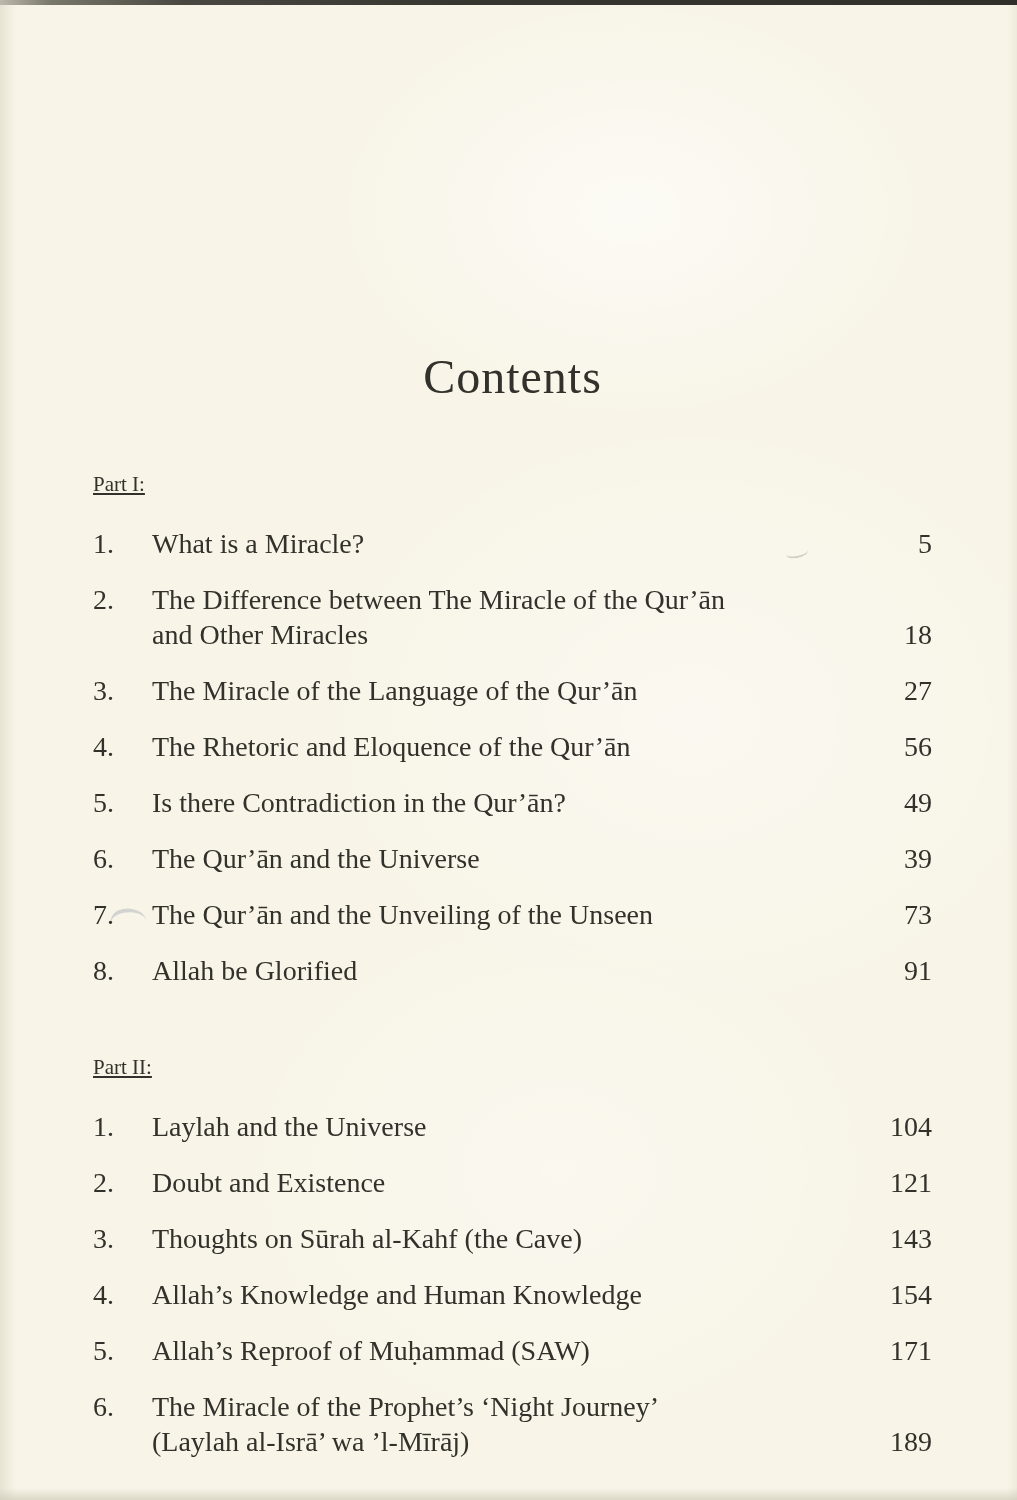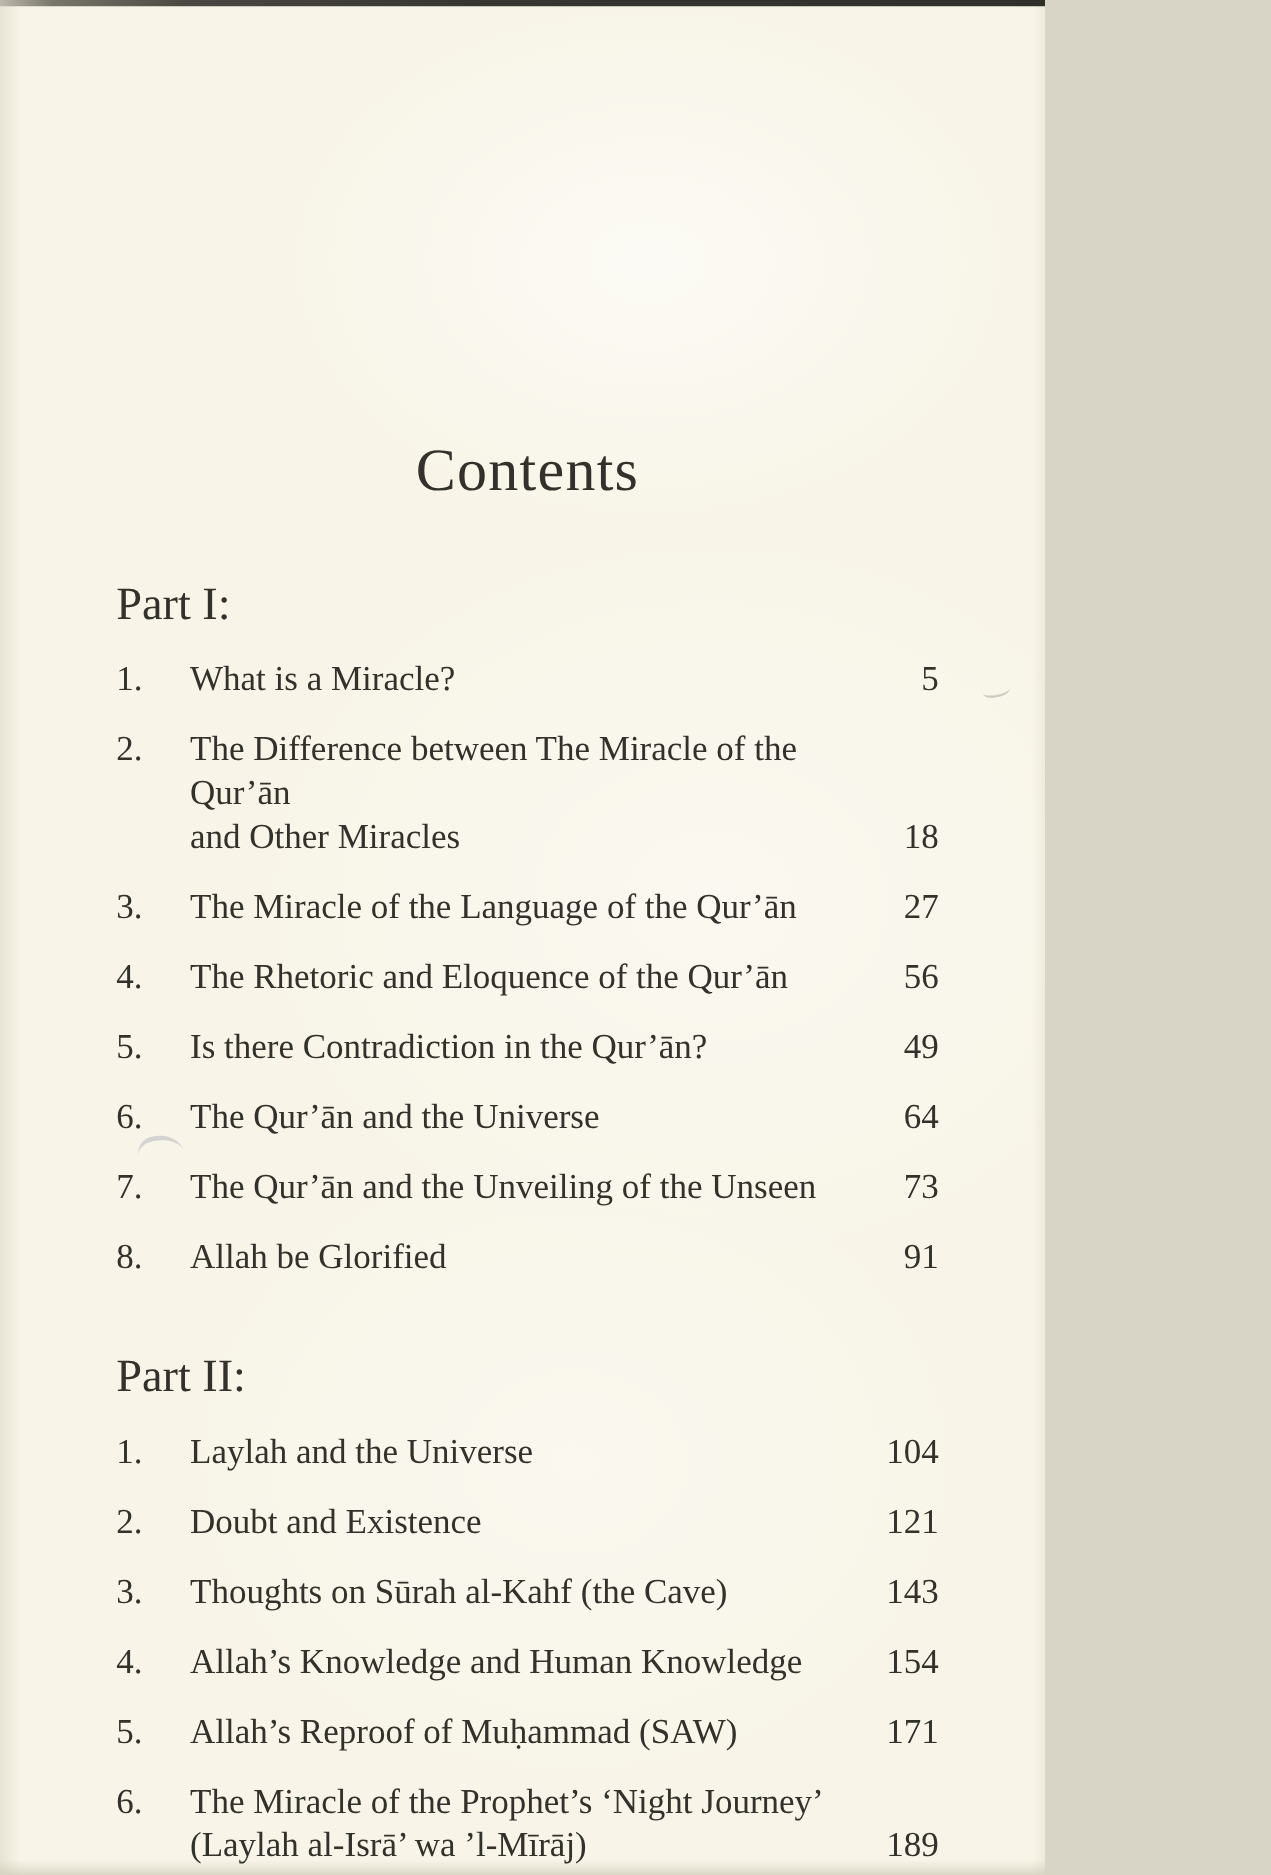--- a/index.html
+++ b/index.html
@@ -1,20 +1,20 @@
 <!DOCTYPE html>
 <html><head>
 <meta charset="utf-8">
 <style>
   html, body { margin: 0; padding: 0; }
   body { background: #d8d4c6; }
 
   .page {
     position: relative;
-    width: 836px;
+    width: 1017px;
     height: 1500px;
     overflow: hidden;
     box-sizing: border-box;
     background-color: #f8f5e8;
     background-image:
       radial-gradient(ellipse 420px 300px at 62% 14%, rgba(255,255,255,0.55), rgba(255,255,255,0) 70%),
       radial-gradient(ellipse 520px 420px at 68% 48%, rgba(255,255,255,0.35), rgba(255,255,255,0) 72%),
       radial-gradient(ellipse 460px 380px at 55% 78%, rgba(255,255,255,0.30), rgba(255,255,255,0) 70%),
       linear-gradient(to right, rgba(205,200,180,0.40) 0px, rgba(205,200,180,0) 16px),
       linear-gradient(to left, rgba(205,200,180,0.25) 0px, rgba(205,200,180,0) 10px),
@@ -46,23 +46,24 @@
     font-weight: 400;
     text-align: center;
     letter-spacing: 1px;
   }
 
   .part { margin: 0; }
   .part + .part { margin-top: 61px; }
 
   .part-heading {
     margin: 0 0 24px 0;
-    font-size: 37px;
+    font-size: 21px;
     line-height: 36px;
     font-weight: 400;
+    text-decoration: underline;
   }
 
   .toc-row {
     display: flex;
     margin-bottom: 21px;
     font-size: 28px;
     line-height: 35px;
   }
   .entry-num { flex: none; width: 59px; }
   .entry-titles { flex: 1 1 auto; padding-right: 10px; }
@@ -142,21 +143,21 @@
                 <div>Is there Contradiction in the Qur’ān?</div>
               </span>
     <span class="entry-page">49</span>
   </div>
 
   <div class="toc-row">
     <span class="entry-num">6.</span>
     <span class="entry-titles">
                 <div>The Qur’ān and the Universe</div>
               </span>
-    <span class="entry-page">64</span>
+    <span class="entry-page">39</span>
   </div>
 
   <div class="toc-row">
     <span class="entry-num">7.</span>
     <span class="entry-titles">
                 <div>The Qur’ān and the Unveiling of the Unseen</div>
               </span>
     <span class="entry-page">73</span>
   </div>
 

